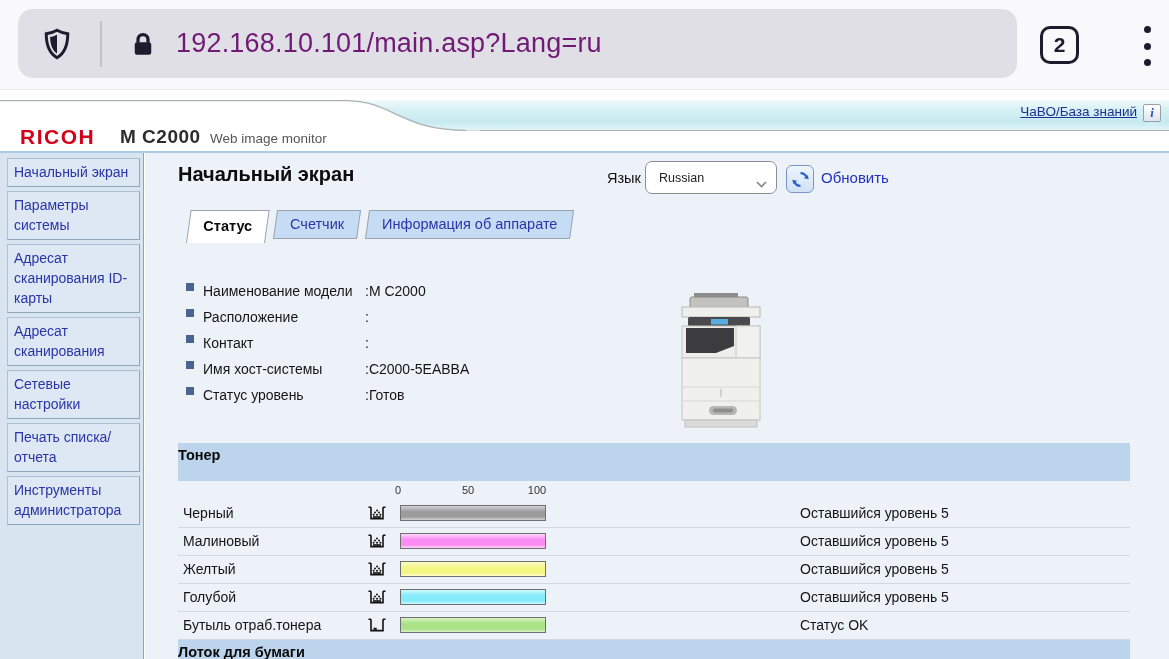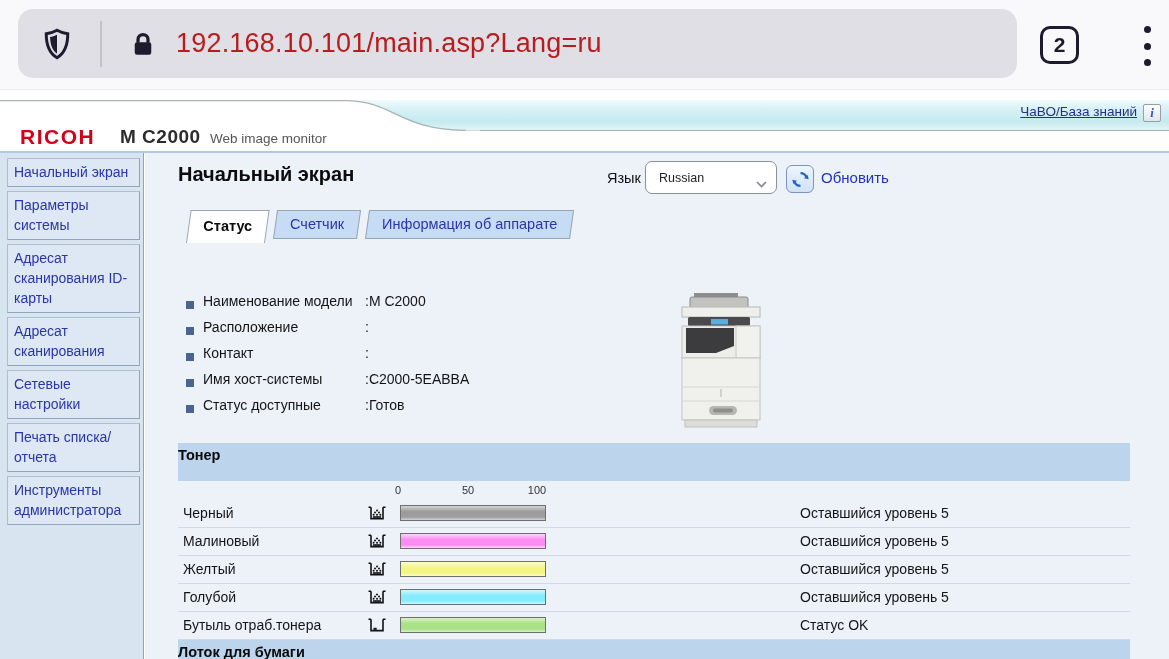--- a/index.html
+++ b/index.html
@@ -6,21 +6,21 @@
   html,body { width:1169px; height:659px; }
   body { font-family:"Liberation Sans", sans-serif; overflow:hidden; background:#fff; }
   .page { position:relative; width:1169px; height:659px; background:#fff; }
 
   
   .browser-bar { position:absolute; left:0; top:0; width:1169px; height:90px; background:#f9f9fb; border-bottom:1px solid #ececf0; }
   .url-pill { position:absolute; left:18px; top:9px; width:999px; height:69px; background:#e0dfe6; border-radius:15px; display:flex; align-items:center; }
   .shield-wrap { margin-left:22px; width:34px; height:38px; }
   .pill-divider { width:2px; height:46px; background:#c3c1cb; margin-left:26px; }
   .lock-wrap { margin-left:26px; width:30px; height:34px; }
-  .url-text { margin-left:18px; font-size:27px; color:#b91c1c; letter-spacing:0.2px; white-space:nowrap; }
+  .url-text { margin-left:18px; font-size:27px; color:#701a75; letter-spacing:0.2px; white-space:nowrap; }
   .tab-counter { position:absolute; left:1040px; top:26px; width:39px; height:38px; border:3.5px solid #1f1b2e; border-radius:10px; color:#1f1b2e; font-size:21px; font-weight:bold; display:flex; align-items:center; justify-content:center; }
   .kebab { position:absolute; left:1140px; top:24px; width:14px; height:44px; display:flex; flex-direction:column; align-items:center; justify-content:space-between; padding:2px 0; }
   .kebab i { width:7px; height:7px; border-radius:50%; background:#1f1b2e; }
 
   
   .site-top { position:absolute; left:0; top:91px; width:1169px; height:62px; background:#fff; }
   .cyan-band { position:absolute; left:0; top:9px; width:1169px; height:31px;
     background:linear-gradient(180deg,#f1fbfc 0%,#d8f1f5 30%,#c5eaf0 72%,#e2f5f7 100%);
     border-bottom:1px solid #a9b2b6; }
   .swoosh { position:absolute; left:0; top:9px; width:480px; height:32px; }
@@ -46,21 +46,21 @@
 
   
   .tabs { position:absolute; left:186px; top:210px; display:flex; align-items:flex-start; gap:8px; }
   .tab { transform:skewX(-8deg); transform-origin:bottom left; border:1px solid #9aa5b0; padding:0 14px; cursor:pointer; }
   .tab > span { display:inline-block; transform:skewX(8deg); white-space:nowrap; }
   .tab.active { background:#fff; height:33px; line-height:31px; border-bottom:none; font-weight:bold; font-size:14.5px; color:#0a0a0a; }
   .tab.inactive { background:#c6dcf4; height:29px; line-height:27px; font-size:14.5px; color:#2a35a8; }
 
   
   .dev-info { position:absolute; left:186px; top:283px; width:470px; }
-  .dev-row { display:flex; align-items:flex-end; height:26px; }
+  .dev-row { display:flex; align-items:flex-start; height:26px; }
   .dev-row .bullet { width:8px; height:8px; background:#49648f; margin-right:9px; flex:0 0 auto; }
   .dev-row .lbl { width:162px; font-size:14px; color:#141414; }
   .dev-row .val { font-size:14px; color:#141414; }
 
   .printer-wrap { position:absolute; left:678px; top:291px; width:92px; height:138px; }
 
   
   .toner { position:absolute; left:178px; top:443px; width:952px; }
   .band { height:38px; line-height:25px; background:#bcd4ec; font-size:14.5px; font-weight:bold; color:#0a0a0a; padding-left:0; }
   .scale { position:relative; height:19px; }
@@ -175,21 +175,21 @@
       <span class="lbl">Контакт</span>
       <span class="val">:</span>
     </div>
     <div class="dev-row">
       <span class="bullet"></span>
       <span class="lbl">Имя хост-системы</span>
       <span class="val">:C2000-5EABBA</span>
     </div>
     <div class="dev-row">
       <span class="bullet"></span>
-      <span class="lbl">Статус доступные</span>
+      <span class="lbl">Статус уровень</span>
       <span class="val">:Готов</span>
     </div>
   </div>
 
   <div class="printer-wrap">
     <svg width="92" height="138" viewBox="0 0 92 138">
       <rect x="16" y="2" width="44" height="6" fill="#8d8d8f"></rect>
       <rect x="12" y="6" width="58" height="11" rx="2" fill="#c2c2be" stroke="#8a8a86"></rect>
       <rect x="4" y="16" width="78" height="10" fill="#efefec" stroke="#b8b8b4"></rect>
       <rect x="10" y="26" width="62" height="9" rx="1.5" fill="#4a4a4c"></rect>

